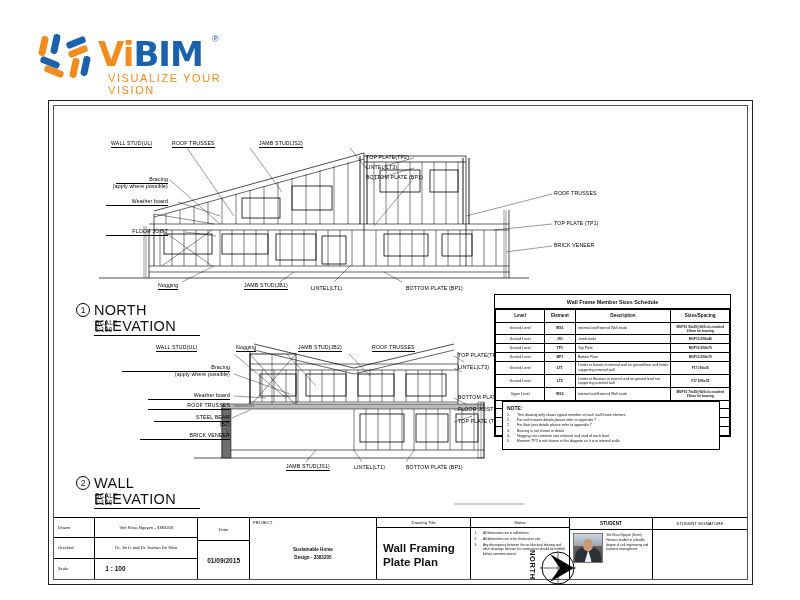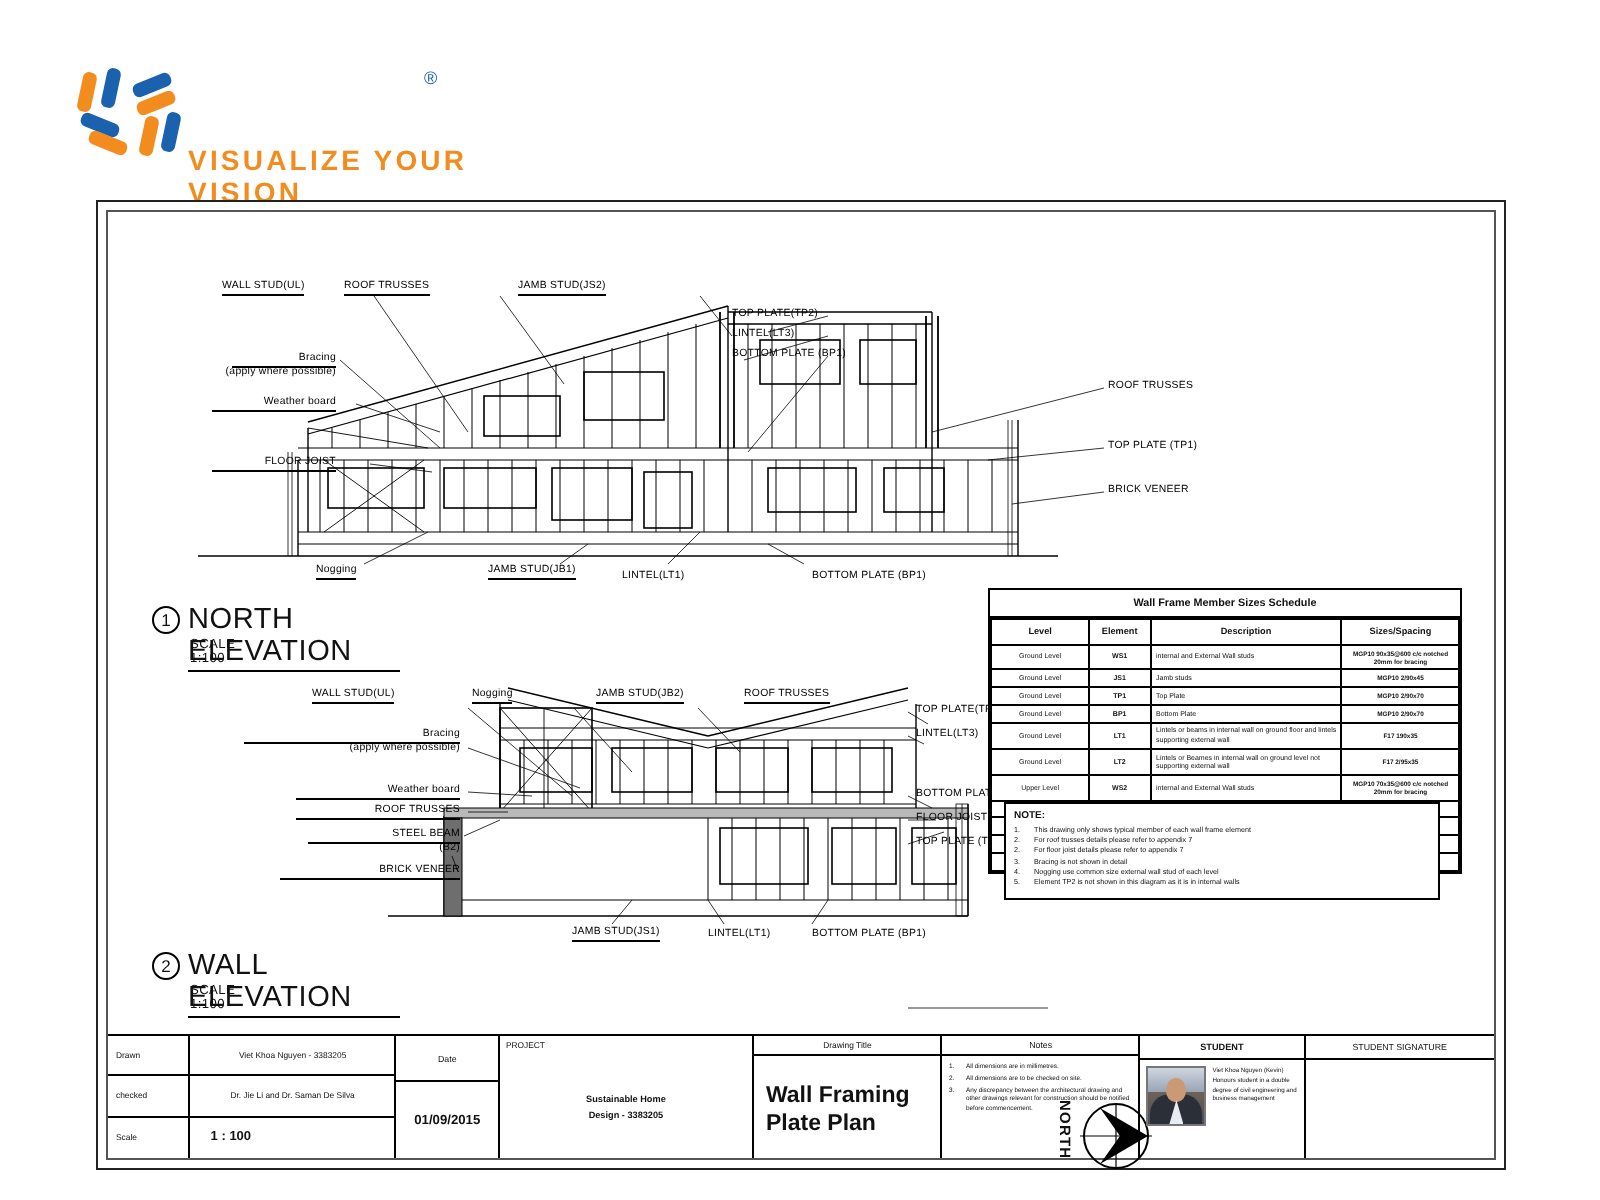--- a/index.html
+++ b/index.html
@@ -19,22 +19,22 @@
   #logo .mark i { position:absolute; display:block; border-radius:3px; }
   #logo .wordmark {
     position:absolute; left:60px; top:4px;
     font-size:34px; font-weight:bold; letter-spacing:-1px;
     font-family:"DejaVu Sans", sans-serif;
   }
   #logo .wordmark .vi { color:#F28C1E; }
   #logo .wordmark .bim { color:#1B62AE; }
   #logo .reg { position:absolute; left:174px; top:4px; font-size:9px; color:#1B62AE; }
   #logo .tagline {
-    position:absolute; left:56px; top:42px;
-    font-size:14px; letter-spacing:1.6px; color:#F28C1E; font-weight:bold;
+    position:absolute; left:70px; top:42px;
+    font-size:11px; letter-spacing:1.6px; color:#F28C1E; font-weight:normal;
   }
 
   
   #sheet {
     position:absolute; left:48px; top:100px; width:705px; height:485px;
     border:1px solid #222; background:#fff;
   }
   #sheet-inner {
     position:absolute; left:4px; top:4px; right:4px; bottom:4px;
     border:1px solid #555;
@@ -182,20 +182,21 @@
   <div class="mark">
     <i style="left:2px;  top:4px;  width:7px;  height:20px; background:#F28C1E; transform:rotate(12deg);"></i>
     <i style="left:14px; top:2px;  width:7px;  height:20px; background:#1B62AE; transform:rotate(12deg);"></i>
     <i style="left:2px;  top:27px; width:20px; height:7px;  background:#1B62AE; transform:rotate(22deg);"></i>
     <i style="left:6px;  top:36px; width:20px; height:7px;  background:#F28C1E; transform:rotate(22deg);"></i>
     <i style="left:28px; top:7px;  width:20px; height:7px;  background:#1B62AE; transform:rotate(-22deg);"></i>
     <i style="left:30px; top:16px; width:20px; height:7px;  background:#F28C1E; transform:rotate(-22deg);"></i>
     <i style="left:33px; top:26px; width:7px;  height:20px; background:#F28C1E; transform:rotate(12deg);"></i>
     <i style="left:44px; top:24px; width:7px;  height:20px; background:#1B62AE; transform:rotate(12deg);"></i>
   </div>
+  <div class="wordmark"><span class="vi">Vi</span><span class="bim">BIM</span></div>
   <div class="reg">®</div>
   <div class="tagline">VISUALIZE YOUR VISION</div>
 </div>
 
 <div id="sheet">
 <div id="sheet-inner">
 
   <div class="drawing-area">
 
   <svg class="draw" width="695" height="480">

